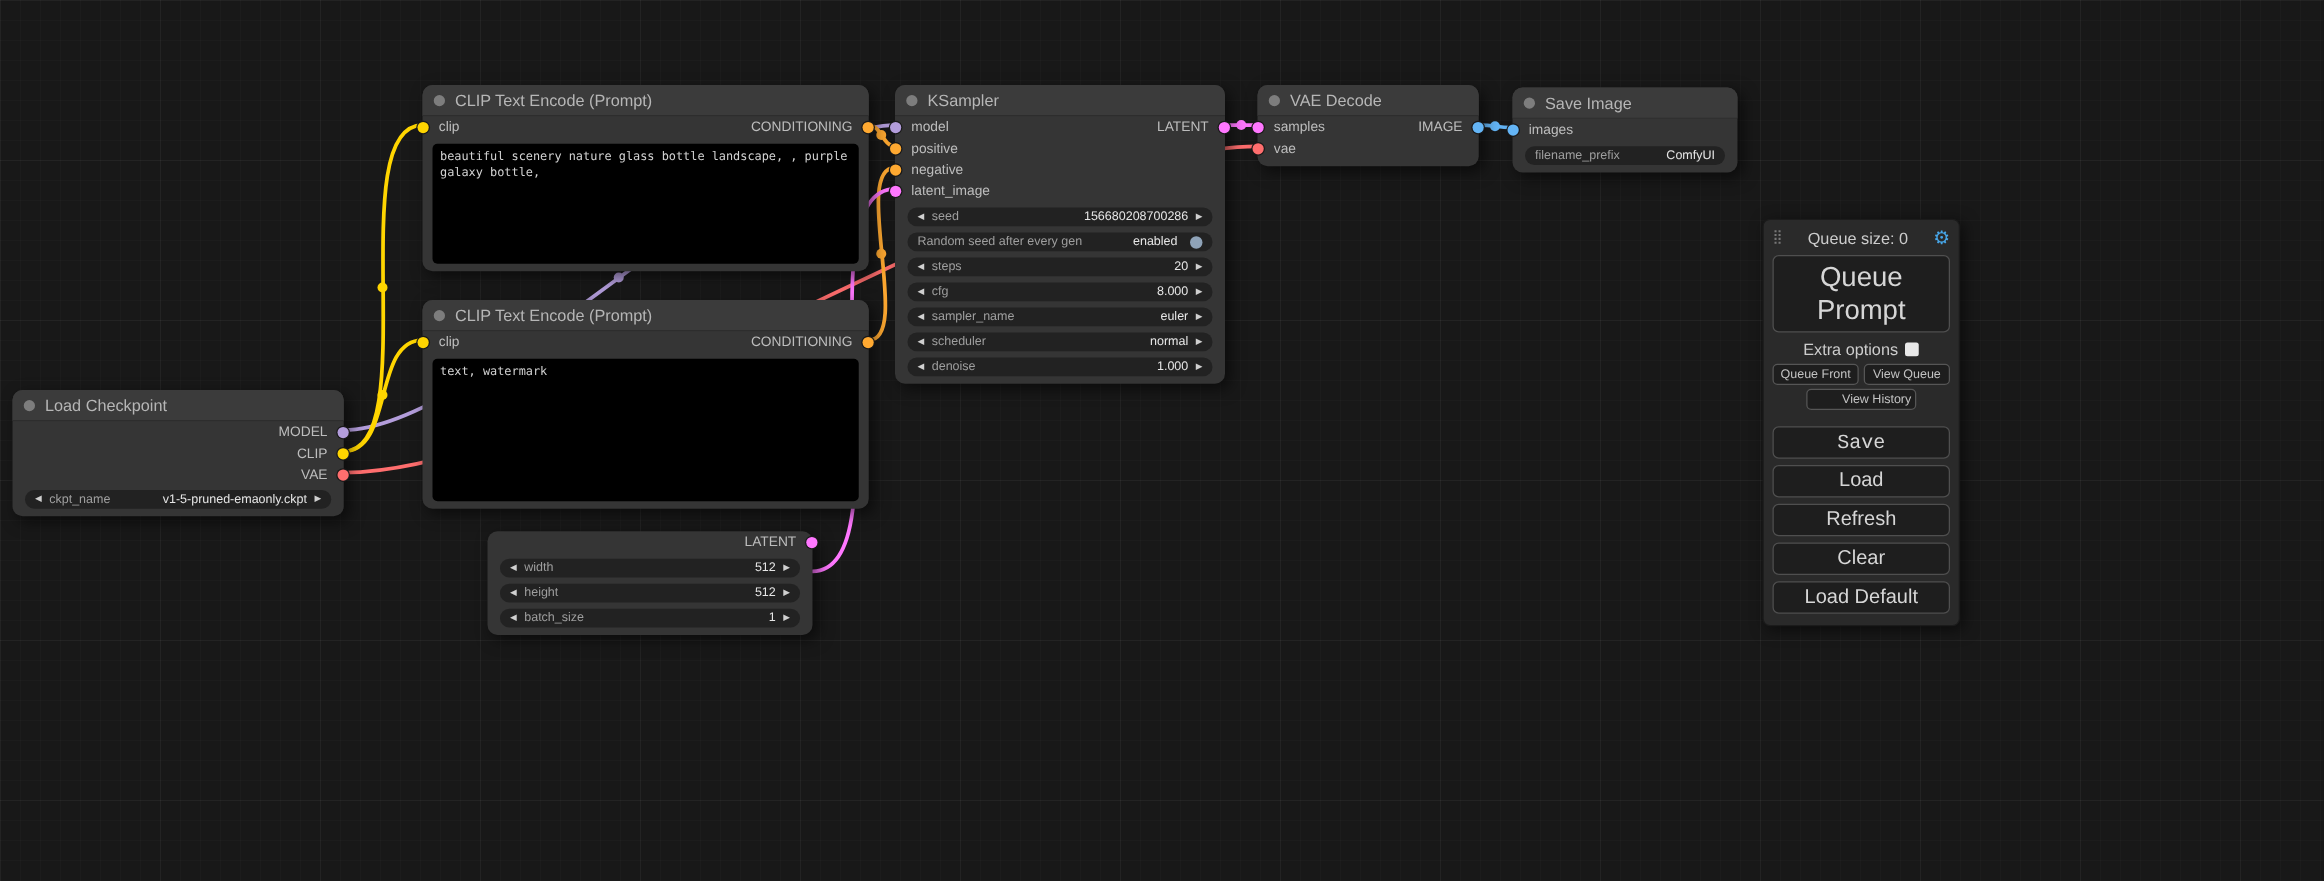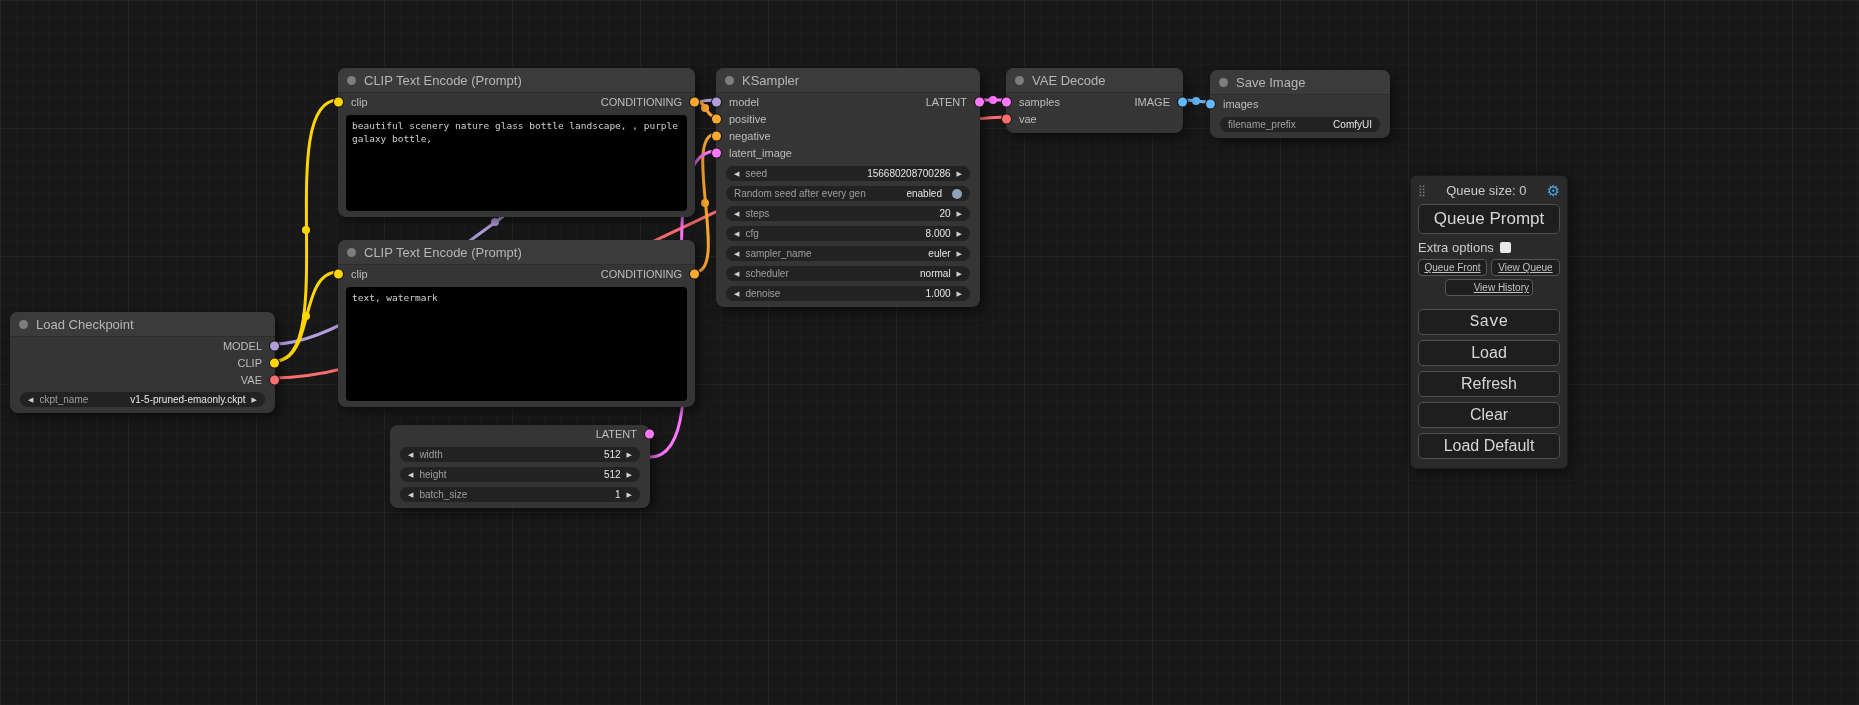--- a/index.html
+++ b/index.html
@@ -59,29 +59,29 @@
   }
   .qp-header{display:flex;align-items:center;height:18px;}
   .drag-handle{color:#777;font-size:11px;line-height:1;}
   .queue-size{flex:1;text-align:center;color:#cccccc;font-size:13px;}
   .gear{color:#47a6e8;font-size:15px;line-height:1;}
   button{font-family:"Liberation Sans",sans-serif;cursor:pointer;}
   .qp-big{
     display:block;width:100%;margin:5px 0 0 0;padding:3px 0;box-sizing:border-box;
     background:#1e1e1e;border:1px solid #4f4f4f;border-radius:5px;color:#d6d6d6;font-size:16px;text-align:center;
   }
-  .qp-main{font-size:17px;padding:4px 0;}
+  .qp-main{font-size:22px;padding:4px 0;}
   .gap-top{margin-top:13px;font-family:Liberation Mono, monospace;}
-  .qp-extra{display:flex;align-items:center;gap:6px;color:#cccccc;font-size:13px;margin:6px 0 4px 0;}
+  .qp-extra{display:flex;align-items:center;justify-content:center;gap:6px;color:#cccccc;font-size:13px;margin:6px 0 4px 0;}
   .checkbox{width:11px;height:11px;background:#e9e9e9;border-radius:2px;display:inline-block;}
   .qp-small-row{display:flex;gap:4px;margin-top:3px;}
   .qp-small-row.center{justify-content:center;}
   .qp-small{
     flex:1;padding:2px 3px;background:#1e1e1e;border:1px solid #565656;border-radius:4px;
-    color:#c3c3c3;font-size:10px;text-align:center;white-space:nowrap;text-decoration:underline;
+    color:#c3c3c3;font-size:10px;text-align:center;white-space:nowrap;
   }
   .qp-small.vh{flex:0 0 62%;text-align:right;}
 </style>
 </head>
 <body>
 
 <div class="canvas">
 
   <svg class="links" width="1859" height="705">
     <path d="M275,344 C385,344 606,100 716,100" stroke="#B39DDB"></path>

